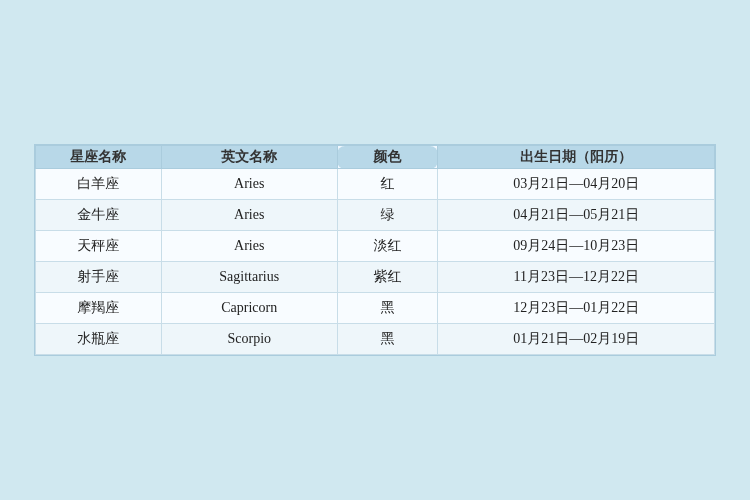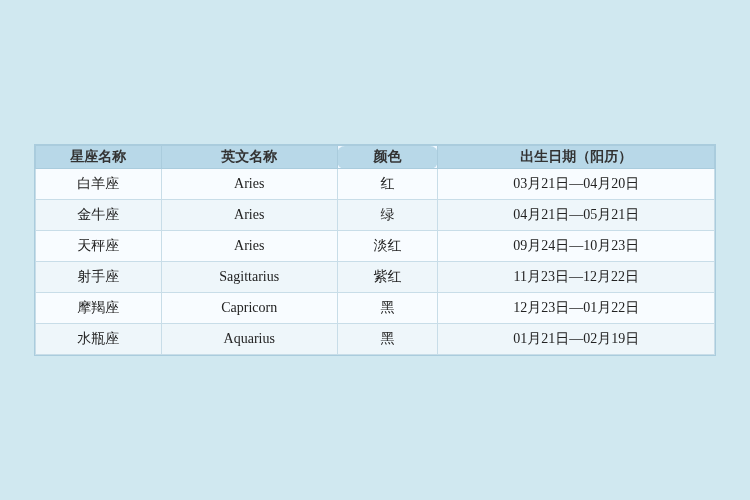--- a/index.html
+++ b/index.html
@@ -86,19 +86,19 @@
           <td>11月23日—12月22日</td>
         </tr>
         <tr>
           <td>摩羯座</td>
           <td>Capricorn</td>
           <td>黑</td>
           <td>12月23日—01月22日</td>
         </tr>
         <tr>
           <td>水瓶座</td>
-          <td>Aquarius</td>
+          <td>Scorpio</td>
           <td>黑</td>
           <td>01月21日—02月19日</td>
         </tr>
       </tbody>
   </table>
 </div>
 
 </body></html>

